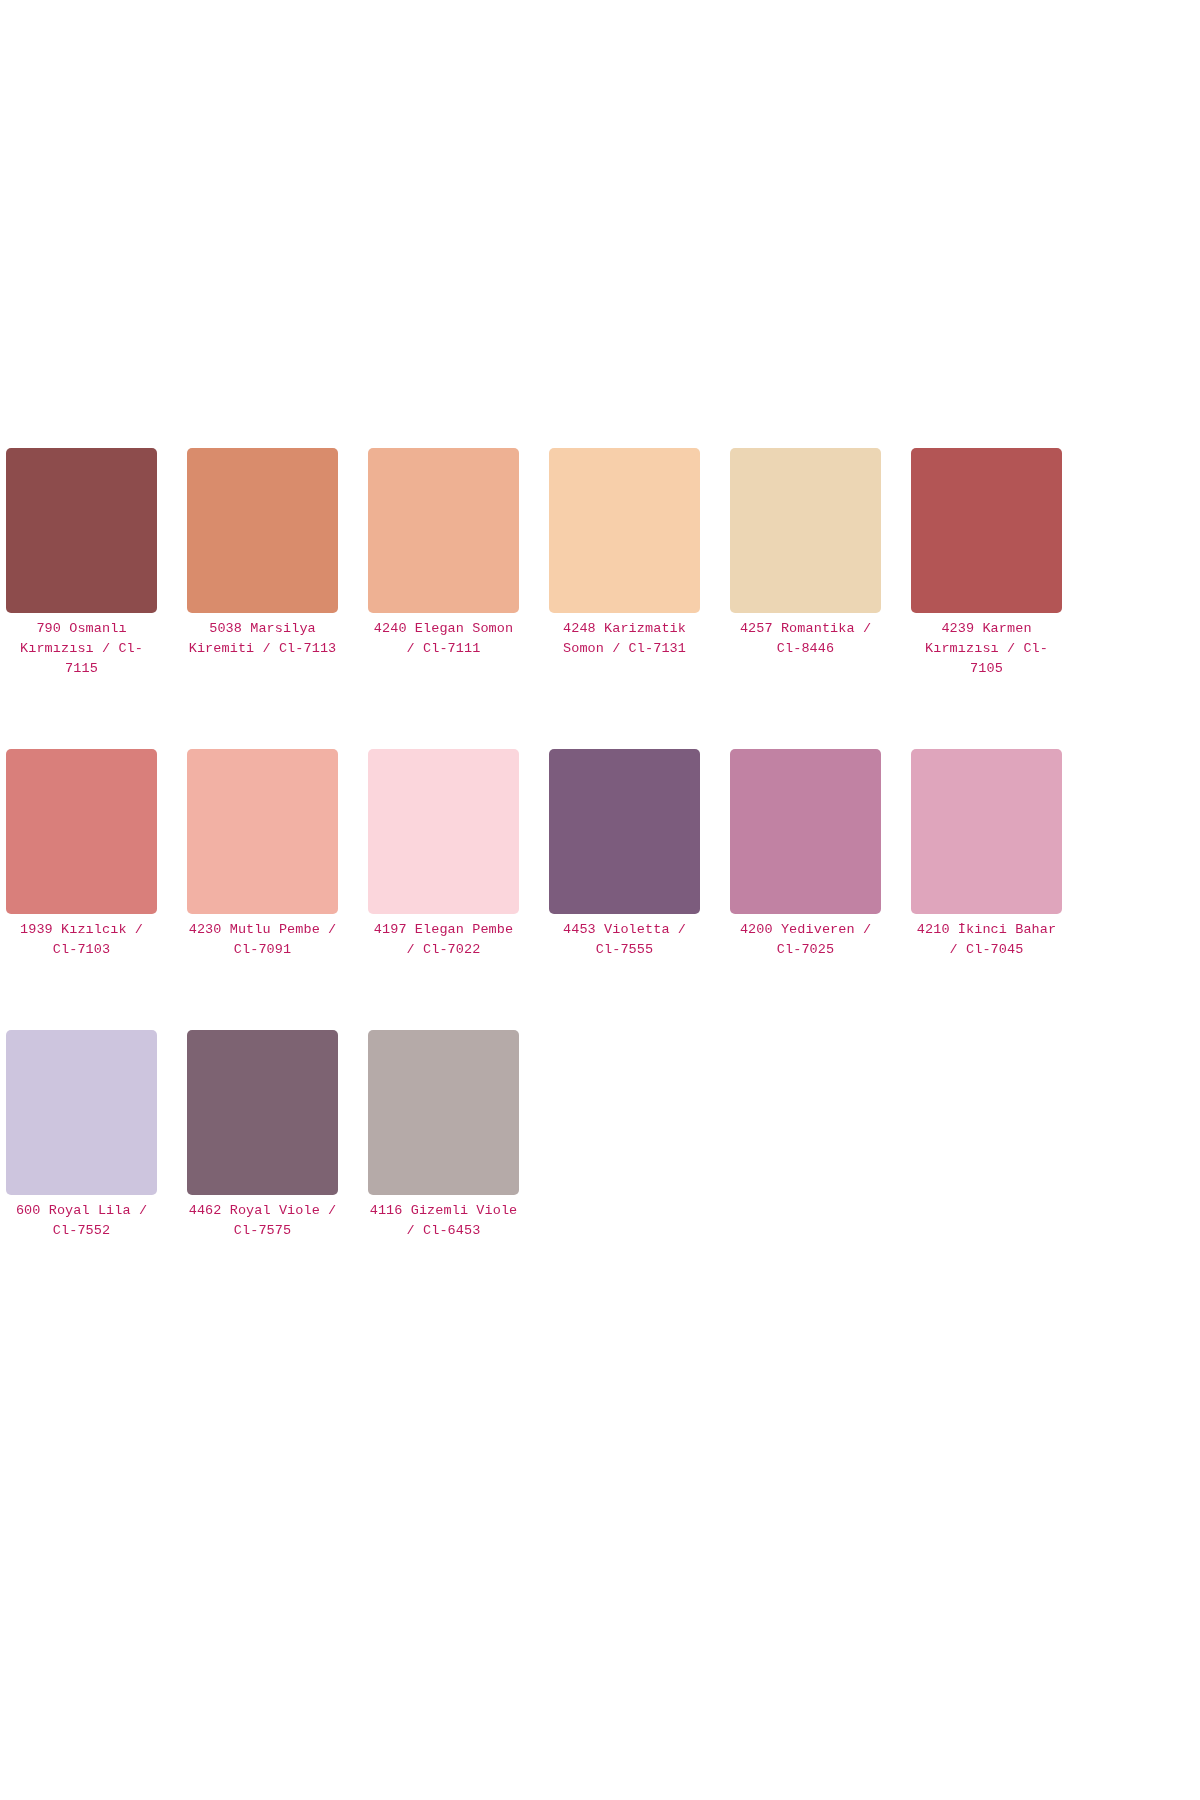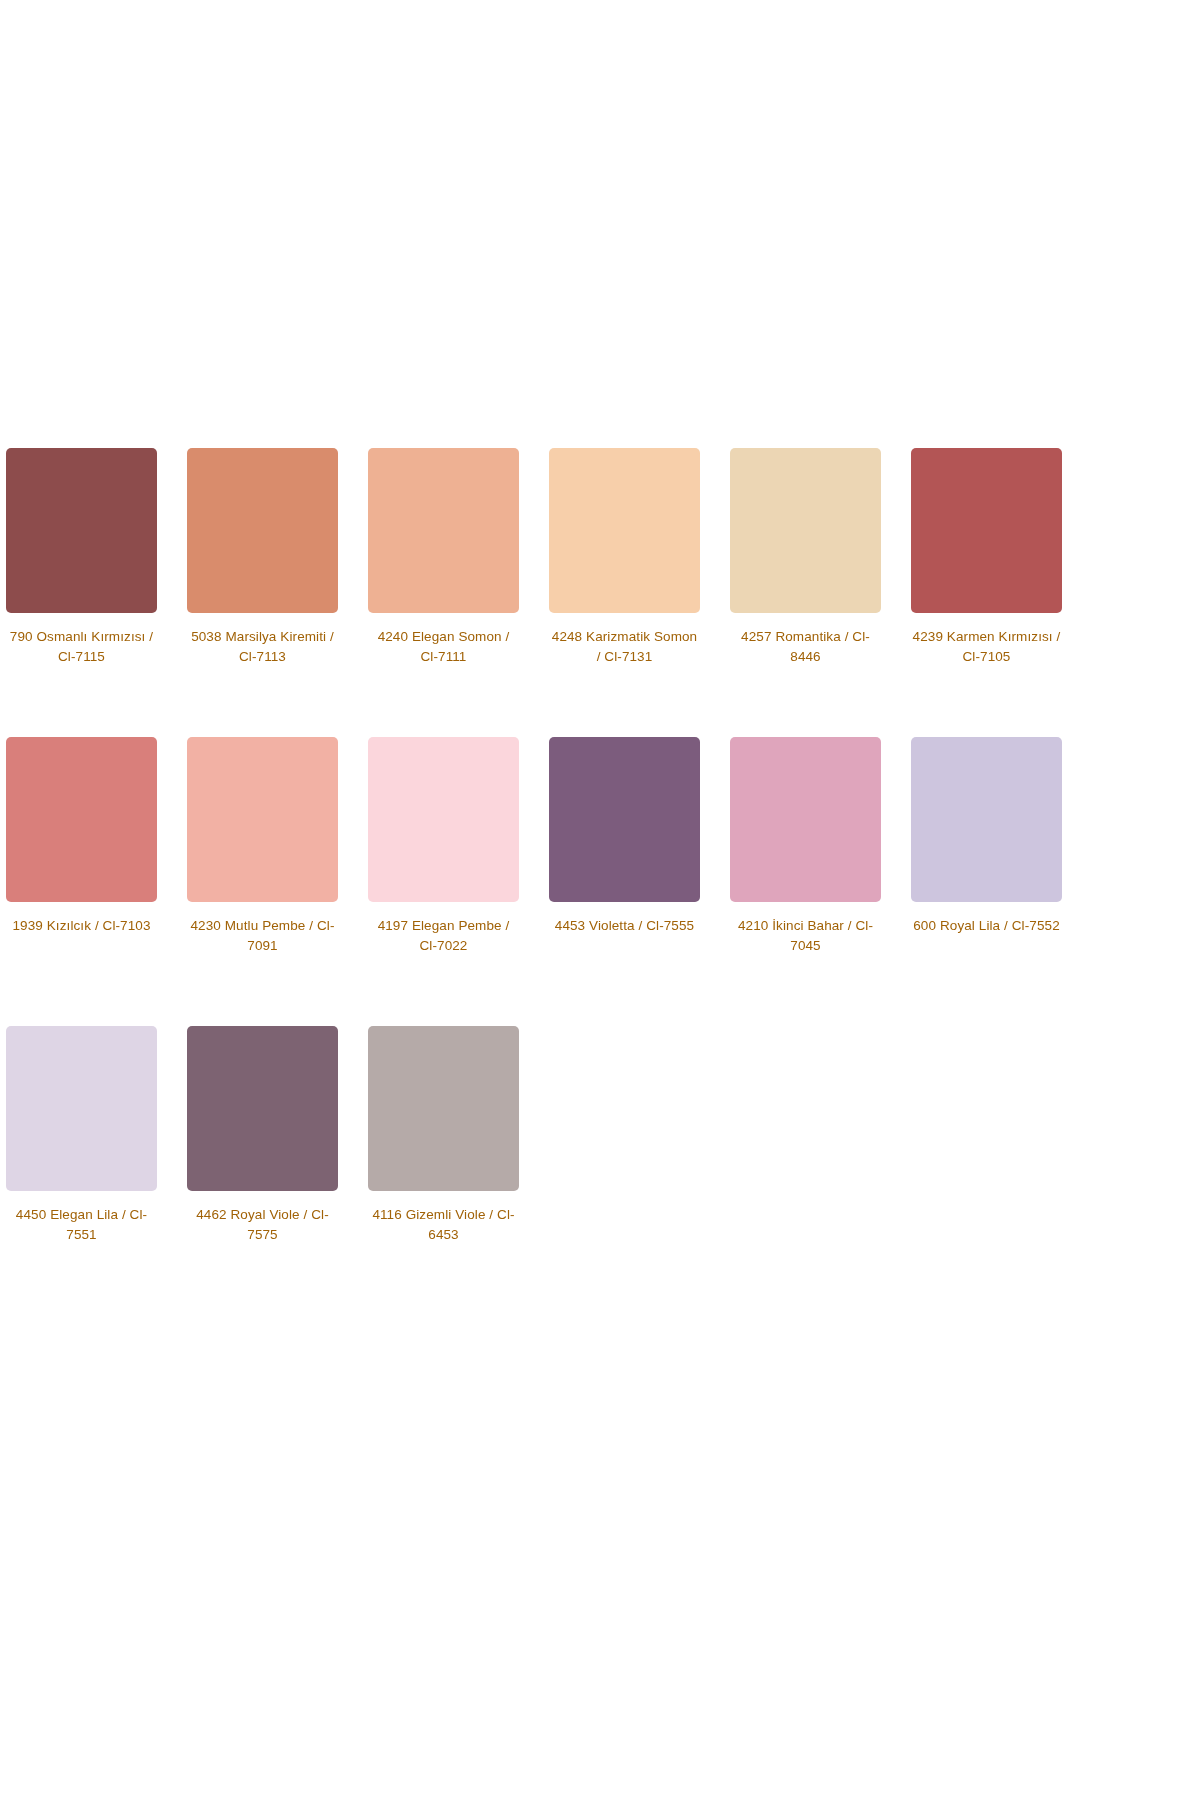--- a/index.html
+++ b/index.html
@@ -37,27 +37,27 @@
     display: flex;
     flex-direction: column;
     align-items: center;
   }
   .swatch-chip {
     width: 151px;
     height: 165px;
     border-radius: 5px;
   }
   .swatch-label {
-    margin-top: 14px;
+    margin-top: 6px;
     width: 151px;
     text-align: center;
-    font-family: Liberation Sans, sans-serif;
+    font-family: Liberation Mono, monospace;
     font-size: 13.5px;
     line-height: 20px;
-    color: #a16207;
+    color: #be185d;
     letter-spacing: 0.1px;
     word-wrap: break-word;
   }
 </style>
 </head>
 <body>
 
 <div class="palette-page">
   <div class="swatch-grid">
 
@@ -105,35 +105,35 @@
     <div class="swatch-cell">
       <div class="swatch-chip" style="background:#fbd6dc"></div>
       <div class="swatch-label">4197 Elegan Pembe / Cl-7022</div>
     </div>
 
     <div class="swatch-cell">
       <div class="swatch-chip" style="background:#7c5c7d"></div>
       <div class="swatch-label">4453 Violetta / Cl-7555</div>
     </div>
 
+    <div class="swatch-cell">
+      <div class="swatch-chip" style="background:#c182a3"></div>
+      <div class="swatch-label">4200 Yediveren / Cl-7025</div>
+    </div>
 
     <div class="swatch-cell">
       <div class="swatch-chip" style="background:#dfa5bc"></div>
       <div class="swatch-label">4210 İkinci Bahar / Cl-7045</div>
     </div>
 
     <div class="swatch-cell">
       <div class="swatch-chip" style="background:#cdc5de"></div>
       <div class="swatch-label">600 Royal Lila / Cl-7552</div>
     </div>
 
-    <div class="swatch-cell">
-      <div class="swatch-chip" style="background:#ded5e5"></div>
-      <div class="swatch-label">4450 Elegan Lila / Cl-7551</div>
-    </div>
 
     <div class="swatch-cell">
       <div class="swatch-chip" style="background:#7d6372"></div>
       <div class="swatch-label">4462 Royal Viole / Cl-7575</div>
     </div>
 
 
     <div class="swatch-cell">
       <div class="swatch-chip" style="background:#b5aaa8"></div>
       <div class="swatch-label">4116 Gizemli Viole / Cl-6453</div>

